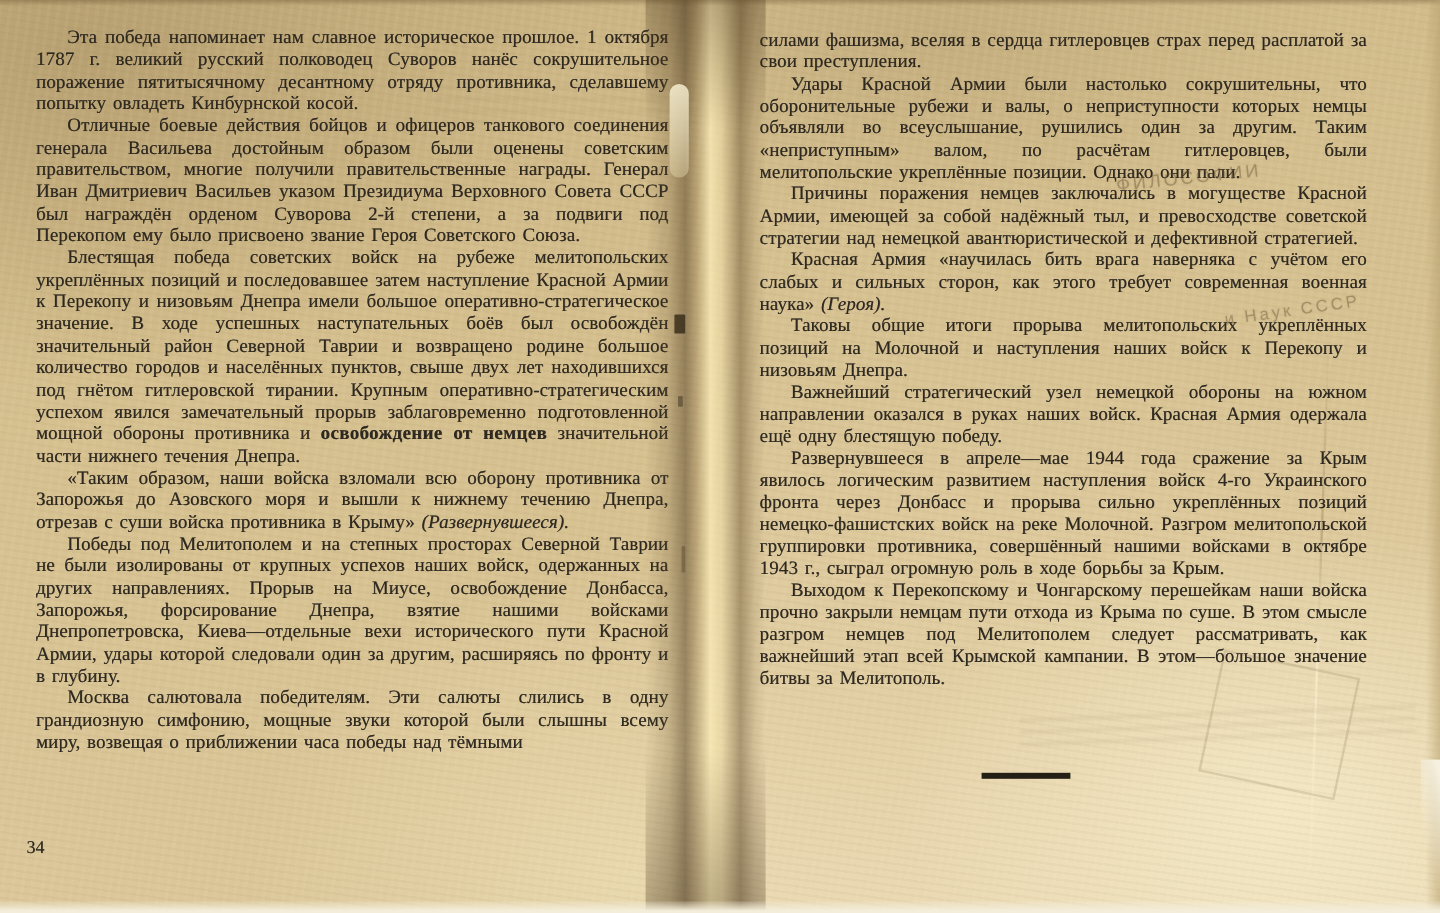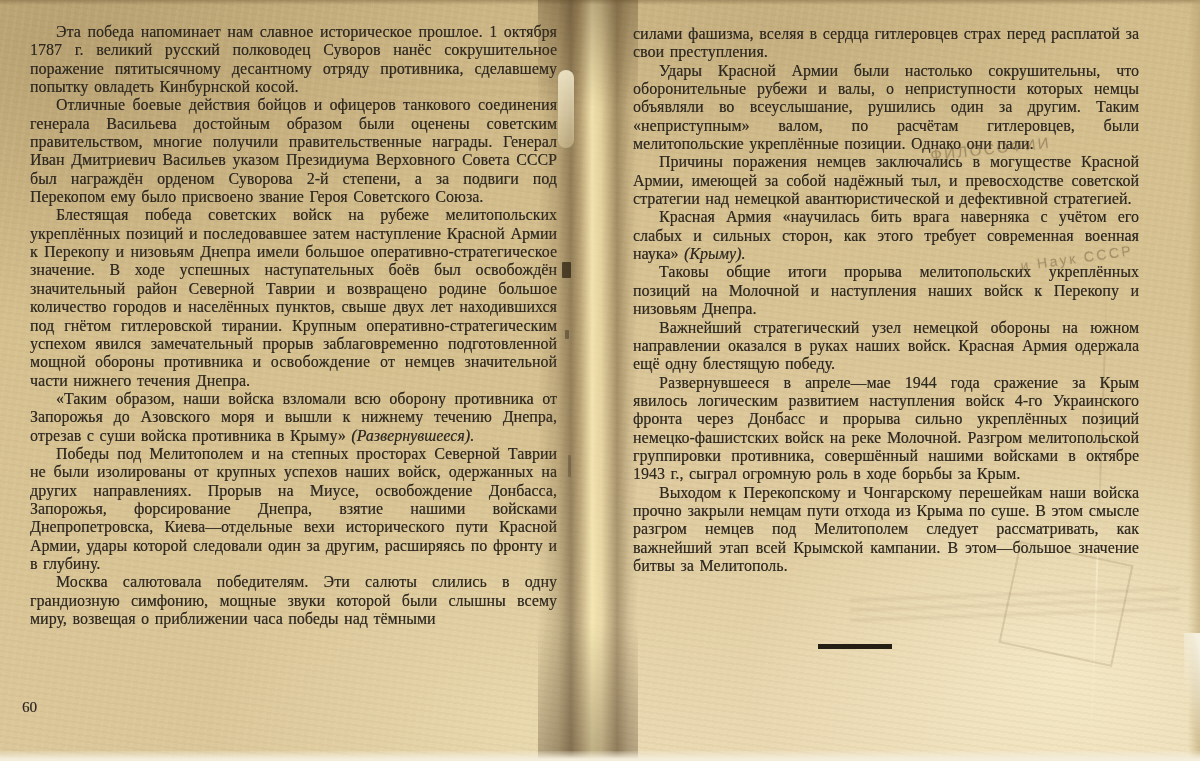--- a/index.html
+++ b/index.html
@@ -61,21 +61,21 @@
   .text-col{position:absolute;color:#2d2820;}
   .page-left .text-col{left:30px;top:23px;width:527px;}
   .page-right .text-col{left:33px;top:25px;width:506px;}
   .text-col p{
     margin:0;font-size:15.8px;line-height:18.35px;text-align:justify;
     text-indent:26px;letter-spacing:.1px;word-spacing:1.5px;
     text-shadow:.35px 0 0 rgba(45,40,30,.55);
   }
   .text-col p.no-indent{text-indent:0;}
   .attr{font-style:italic;}
-  .emph{font-weight:normal;letter-spacing:.3px;}
+  .emph{font-weight:bold;letter-spacing:.3px;}
   .page-num{position:absolute;left:22px;top:699px;font-size:15px;color:#2d2820;
     text-shadow:.3px 0 0 rgba(45,40,30,.5);}
   .divider{position:absolute;left:218px;top:644px;width:74px;height:5px;background:#241f15;}
   .stamp-box{position:absolute;left:408px;top:552px;width:112px;height:100px;
     border:2px solid rgba(108,84,52,0.17);transform:rotate(12deg);}
   .stamp-line{position:absolute;color:rgba(104,82,52,0.30);font-size:14px;
     letter-spacing:2.5px;white-space:nowrap;font-family:"Liberation Sans","DejaVu Sans",sans-serif;
     text-shadow:0 0 1px rgba(104,82,52,0.25);}
   .stamp-line.l1{left:330px;top:140px;transform:rotate(-6deg);font-size:15px;}
   .stamp-line.l2{left:420px;top:250px;transform:rotate(-8deg);}
@@ -95,32 +95,32 @@
     <div class="grain"></div>
     <div class="show-through b"></div>
     <div class="text-col">
       <p><span>Эта победа напоминает нам славное историческое прошлое. 1 октября 1787 г. великий русский полководец Суворов нанёс сокрушительное поражение пятитысячному десантному отряду противника, сделавшему попытку овладеть Кинбурнской косой.</span></p>
       <p><span>Отличные боевые действия бойцов и офицеров танкового соединения генерала Васильева достойным образом были оценены советским правительством, многие получили правительственные награды. Генерал Иван Дмитриевич Васильев указом Президиума Верховного Совета СССР был награждён орденом Суворова 2-й степени, а за подвиги под Перекопом ему было присвоено звание Героя Советского Союза.</span></p>
       <p><span>Блестящая победа советских войск на рубеже мелитопольских укреплённых позиций и последовавшее затем наступление Красной Армии к Перекопу и низовьям Днепра имели большое оперативно-стратегическое значение. В ходе успешных наступательных боёв был освобождён значительный район Северной Таврии и возвращено родине большое количество городов и населённых пунктов, свыше двух лет находившихся под гнётом гитлеровской тирании. Крупным оперативно-стратегическим успехом явился замечательный прорыв заблаговременно подготовленной мощной обороны противника и </span><span class="emph">освобождение от немцев</span><span> значительной части нижнего течения Днепра.</span></p>
       <p><span>«Таким образом, наши войска взломали всю оборону противника от Запорожья до Азовского моря и вышли к нижнему течению Днепра, отрезав с суши войска противника в Крыму»</span><span class="attr"> (Развернувшееся).</span></p>
       <p><span>Победы под Мелитополем и на степных просторах Северной Таврии не были изолированы от крупных успехов наших войск, одержанных на других направлениях. Прорыв на Миусе, освобождение Донбасса, Запорожья, форсирование Днепра, взятие нашими войсками Днепропетровска, Киева—отдельные вехи исторического пути Красной Армии, удары которой следовали один за другим, расширяясь по фронту и в глубину.</span></p>
       <p><span>Москва салютовала победителям. Эти салюты слились в одну грандиозную симфонию, мощные звуки которой были слышны всему миру, возвещая о приближении часа победы над тёмными</span></p>
     </div>
-    <div class="page-num">60</div>
+    <div class="page-num">34</div>
   </div>
 
   <div class="page page-right">
     <div class="grain"></div>
     <div class="crease"></div>
     <div class="show-through a"></div>
     <div class="text-col">
       <p class="no-indent"><span>силами фашизма, вселяя в сердца гитлеровцев страх перед расплатой за свои преступления.</span></p>
       <p><span>Удары Красной Армии были настолько сокрушительны, что оборонительные рубежи и валы, о неприступности которых немцы объявляли во всеуслышание, рушились один за другим. Таким «неприступным» валом, по расчётам гитлеровцев, были мелитопольские укреплённые позиции. Однако они пали.</span></p>
       <p><span>Причины поражения немцев заключались в могуществе Красной Армии, имеющей за собой надёжный тыл, и превосходстве советской стратегии над немецкой авантюристической и дефективной стратегией.</span></p>
-      <p><span>Красная Армия «научилась бить врага наверняка с учётом его слабых и сильных сторон, как этого требует современная военная наука»</span><span class="attr"> (Крыму).</span></p>
+      <p><span>Красная Армия «научилась бить врага наверняка с учётом его слабых и сильных сторон, как этого требует современная военная наука»</span><span class="attr"> (Героя).</span></p>
       <p><span>Таковы общие итоги прорыва мелитопольских укреплённых позиций на Молочной и наступления наших войск к Перекопу и низовьям Днепра.</span></p>
       <p><span>Важнейший стратегический узел немецкой обороны на южном направлении оказался в руках наших войск. Красная Армия одержала ещё одну блестящую победу.</span></p>
       <p><span>Развернувшееся в апреле—мае 1944 года сражение за Крым явилось логическим развитием наступления войск 4-го Украинского фронта через Донбасс и прорыва сильно укреплённых позиций немецко-фашистских войск на реке Молочной. Разгром мелитопольской группировки противника, совершённый нашими войсками в октябре 1943 г., сыграл огромную роль в ходе борьбы за Крым.</span></p>
       <p><span>Выходом к Перекопскому и Чонгарскому перешейкам наши войска прочно закрыли немцам пути отхода из Крыма по суше. В этом смысле разгром немцев под Мелитополем следует рассматривать, как важнейший этап всей Крымской кампании. В этом—большое значение битвы за Мелитополь.</span></p>
     </div>
     <div class="divider"></div>
     <div class="stamp-box"></div>
     <div class="stamp-line l1">ФИЛОСОФИИ</div>
     <div class="stamp-line l2">и Наук СССР</div>
   </div>

